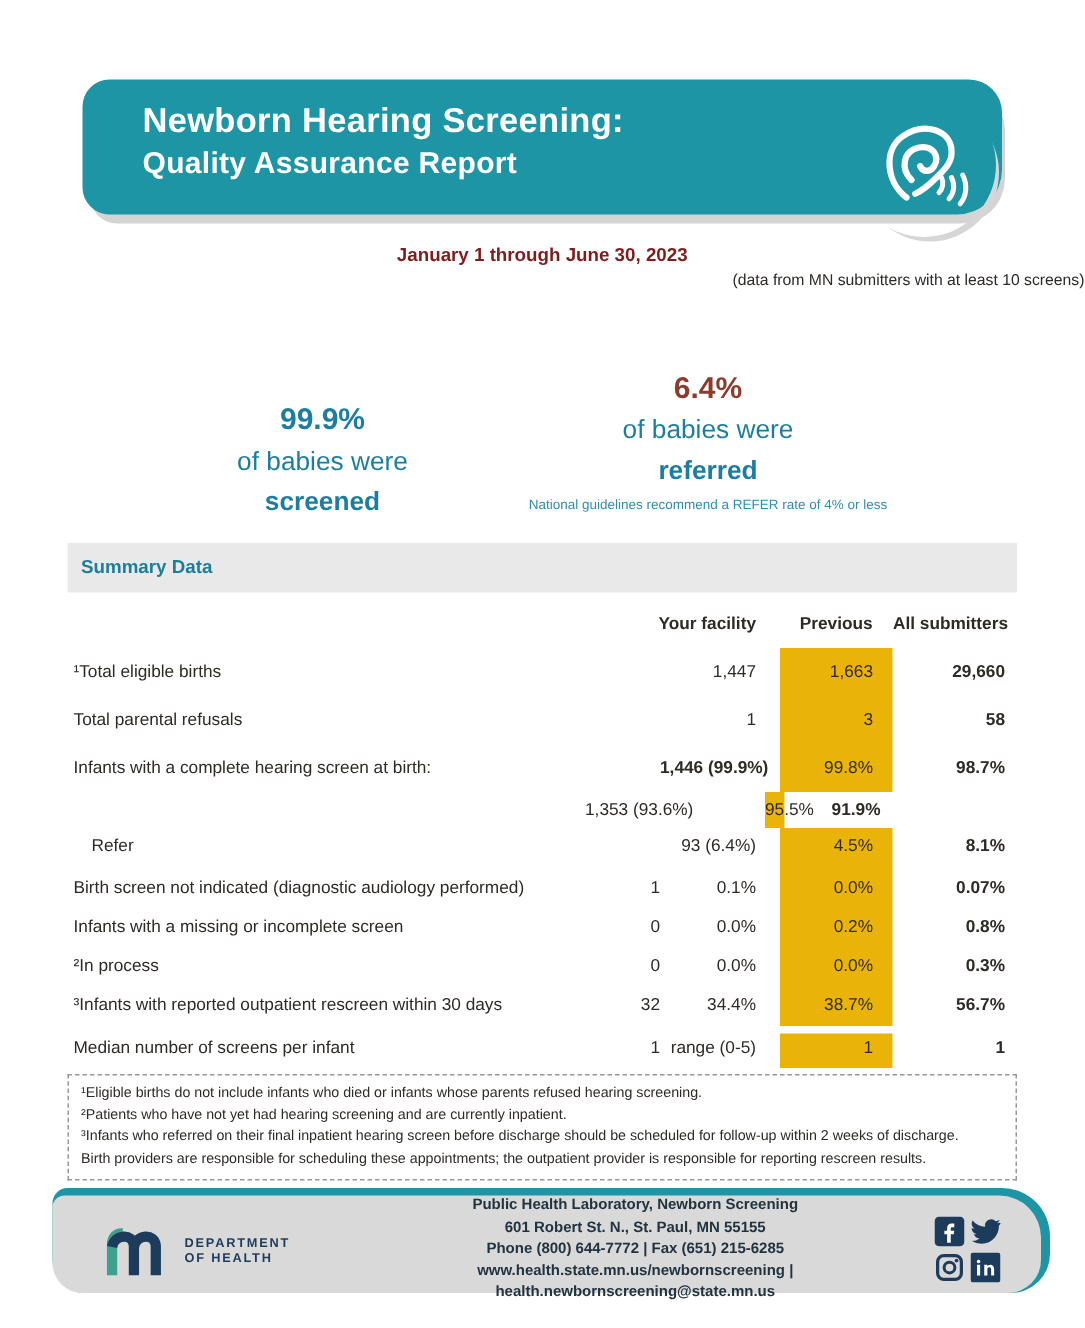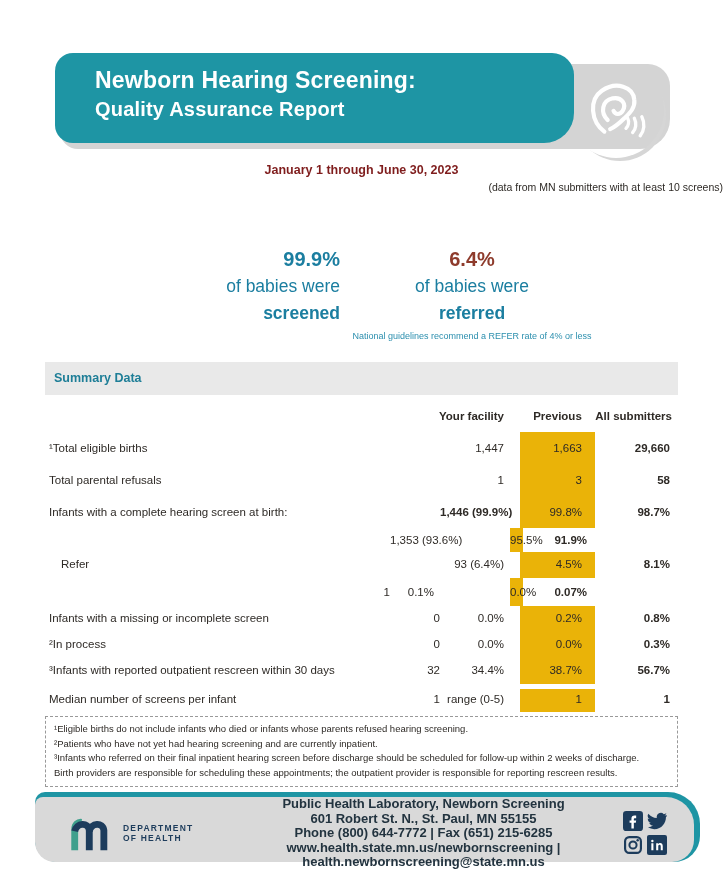--- a/index.html
+++ b/index.html
@@ -2,38 +2,38 @@
 <html><head>
 <meta charset="utf-8">
 <style>
   html,body{margin:0;padding:0;background:#ffffff;}
   .page{position:relative;width:723px;height:885px;background:#ffffff;overflow:hidden;
         font-family:"Liberation Sans", sans-serif;color:#2e2a26;}
 
   
   .banner-shadow{position:absolute;left:60px;top:64px;width:610px;height:85px;
         background:#d4d4d4;border-radius:18px 22px 30px 18px;}
-  .banner{position:absolute;left:55px;top:53px;width:519px;height:90px;
+  .banner{position:absolute;left:55px;top:53px;width:613px;height:90px;
         background:#1e95a4;border-radius:18px 22px 30px 18px;padding:12px 0 0 40px;box-sizing:border-box;}
   .banner-t1{color:#ffffff;font-size:23px;font-weight:bold;line-height:30px;letter-spacing:.2px;}
   .banner-t2{color:#ffffff;font-size:20px;font-weight:bold;line-height:28px;letter-spacing:.2px;}
   .ear-badge{position:absolute;left:568px;top:62px;width:96px;height:96px;border-radius:50%;
         background:radial-gradient(circle at 38% 30%, #1d8success 0%, #17818f 0%, #10606f 78%);
         box-shadow:4px 5px 0 -2px #d6d6d6;}
   .ear-badge svg{position:absolute;left:8px;top:8px;}
 
   
   .date-range{position:absolute;left:0;top:163px;width:723px;text-align:center;
         color:#7f1d1d;font-size:12.5px;font-weight:bold;}
   .date-note{position:absolute;left:0;top:181px;width:723px;text-align:right;
         color:#2e2a26;font-size:10.5px;}
 
   
   .stat{position:absolute;text-align:center;}
-  .stat-left{left:90px;top:245px;width:250px;text-align:right;}
+  .stat-left{left:90px;top:266px;width:250px;}
   .stat-right{left:343px;top:245px;width:258px;}
   .stat-value{font-size:20px;font-weight:bold;line-height:28px;color:#1b7ea0;}
   .stat-value.maroon{color:#8e3b2c;}
   .stat-line{font-size:17.5px;line-height:27px;color:#1b7ea0;}
   .stat-line.b{font-weight:bold;}
   .stat-note{font-size:9px;line-height:13px;color:#2c8fae;margin-top:3px;}
 
   
   .section-band{position:absolute;left:45px;top:362px;width:633px;height:33px;background:#e9e9e9;
         box-sizing:border-box;padding-left:9px;}
@@ -75,21 +75,21 @@
   .footnotes div{font-size:9.5px;line-height:14.6px;color:#2e2a26;}
 
   
   .footer{position:absolute;left:35px;top:792px;width:665px;height:70px;box-sizing:border-box;
         background:#1e95a4;border-radius:10px 32px 26px 22px;padding:5px 6px 0 0;}
   .footer-in{width:100%;height:100%;background:#d9d9d9;border-radius:8px 28px 22px 20px;
         display:grid;grid-template-columns:190px 1fr 72px;align-items:center;box-sizing:border-box;}
   .logo{display:flex;align-items:center;gap:8px;padding-left:32px;}
   .logo-txt div{font-size:8.5px;font-weight:bold;letter-spacing:1.2px;color:#1d3c5c;line-height:10.5px;}
   .addr{text-align:center;}
-  .addr div{font-size:13px;font-weight:bold;line-height:14.5px;color:#22333f;}
+  .addr div{font-size:10px;font-weight:bold;line-height:14.5px;color:#22333f;}
   .social{display:grid;grid-template-columns:21px 21px;grid-template-rows:21px 21px;gap:3px;}
   .social span{display:flex;align-items:center;justify-content:center;cursor:pointer;}
 </style>
 </head>
 <body>
 
 <div class="page">
 
   <div class="banner-shadow"></div>
 
@@ -174,20 +174,21 @@
         </div>
         <div class="t-row">
           <div class="tc lbl ind">Refer</div>
           <div class="tc tc-num cnt"></div>
           <div class="tc tc-num pct">93 (6.4%)</div>
           <div class="tc sp"></div>
           <div class="tc tc-num prev">4.5%</div>
           <div class="tc tc-num all">8.1%</div>
         </div>
         <div class="t-row">
+          <div class="tc lbl">Birth screen not indicated (diagnostic audiology performed)</div>
           <div class="tc tc-num cnt">1</div>
           <div class="tc tc-num pct">0.1%</div>
           <div class="tc sp"></div>
           <div class="tc tc-num prev">0.0%</div>
           <div class="tc tc-num all">0.07%</div>
         </div>
         <div class="t-row">
           <div class="tc lbl">Infants with a missing or incomplete screen</div>
           <div class="tc tc-num cnt">0</div>
           <div class="tc tc-num pct">0.0%</div>

